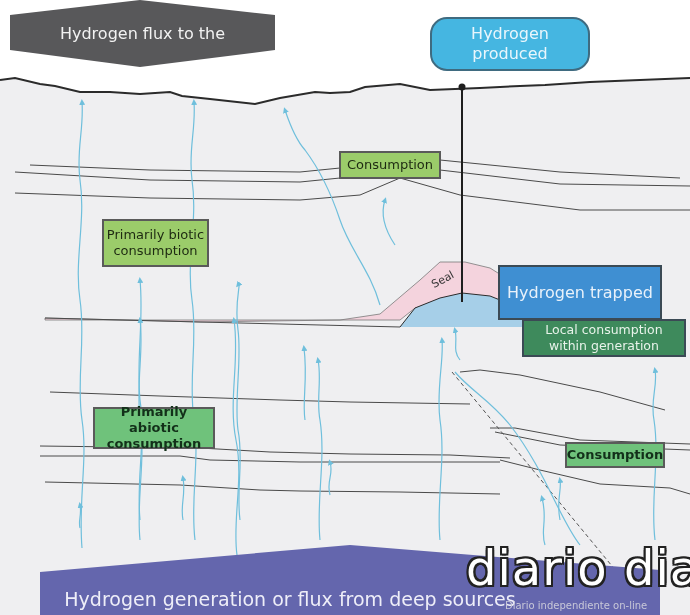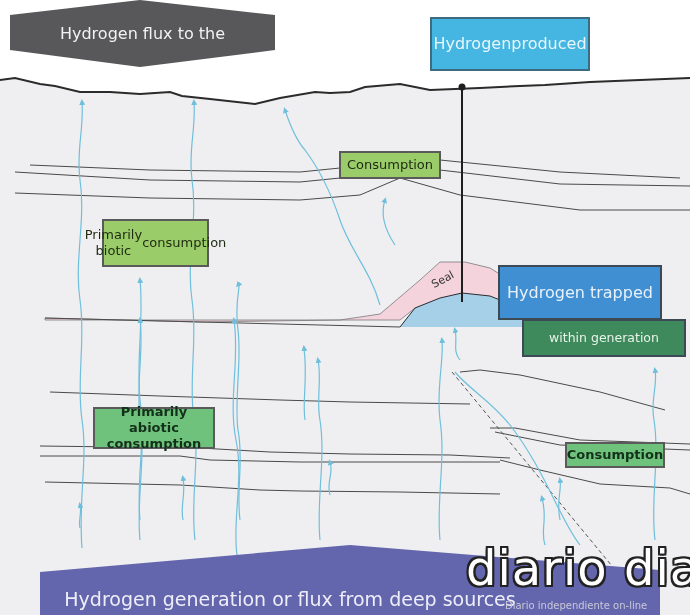--- a/index.html
+++ b/index.html
@@ -85,43 +85,44 @@
 
   <polygon points="10,15 140,0 275,15 275,50 140,67 10,50" fill="#58585a"></polygon>
 
   <polygon points="40,572 350,545 660,570 660,615 40,615" fill="#6466ad"></polygon>
 </svg>
 
 <div class="lbl top-banner" style="left:10px; top:8px; width:265px; height:52px; flex-direction:column;gap:14px;">
   <span>Hydrogen flux to the</span>
 </div>
 
-<div class="lbl box-blue-light" style="left:430px; top:17px; width:160px; height:54px; flex-direction:row;">
+<div class="lbl box-blue-light" style="left:430px; top:17px; width:160px; height:54px; flex-direction:column;border-radius:17px;">
   <span>Hydrogen</span>
   <span>produced</span>
 </div>
 
 <div class="lbl box-green-light" style="left:339px; top:151px; width:102px; height:28px;">
   <span>Consumption</span>
 </div>
 
-<div class="lbl box-green-light" style="left:102px; top:219px; width:107px; height:48px; flex-direction:row;">
+<div class="lbl box-green-light" style="left:102px; top:219px; width:107px; height:48px; flex-direction:column;">
   <span>Primarily biotic</span>
   <span>consumption</span>
 </div>
 
 <div class="lbl seal" style="left:425px; top:272px; width:36px; height:16px;">
   <span>Seal</span>
 </div>
 
 <div class="lbl box-blue-dark" style="left:498px; top:265px; width:164px; height:55px; flex-direction:column;">
   <span>Hydrogen trapped</span>
 </div>
 
 <div class="lbl box-green-dark" style="left:522px; top:319px; width:164px; height:38px; flex-direction:column;">
+  <span>Local consumption</span>
   <span>within generation</span>
 </div>
 
 <div class="lbl box-green-mid" style="left:93px; top:407px; width:122px; height:42px; flex-direction:column;">
   <span>Primarily abiotic</span>
   <span>consumption</span>
 </div>
 
 <div class="lbl box-green-mid" style="left:565px; top:442px; width:100px; height:26px;">
   <span>Consumption</span>

